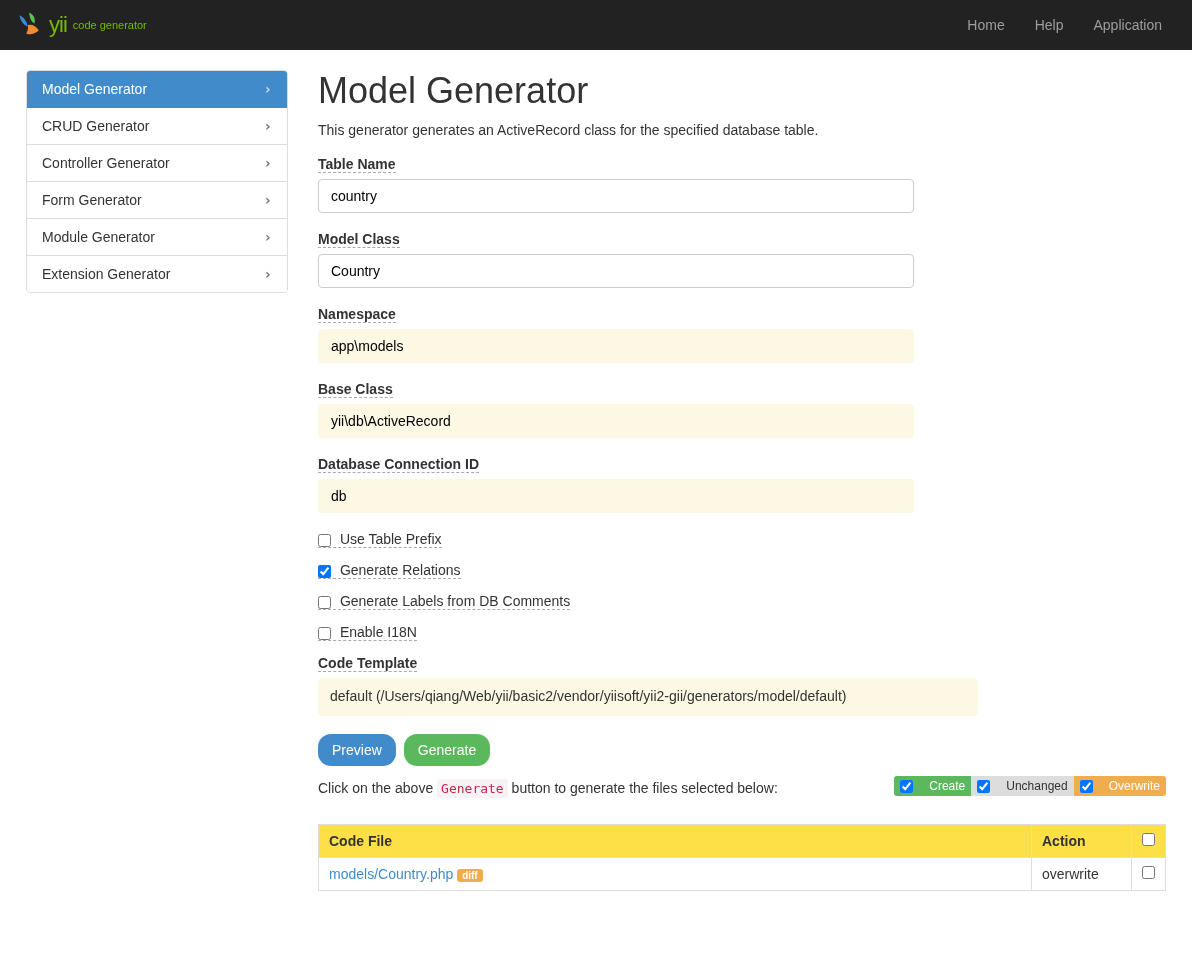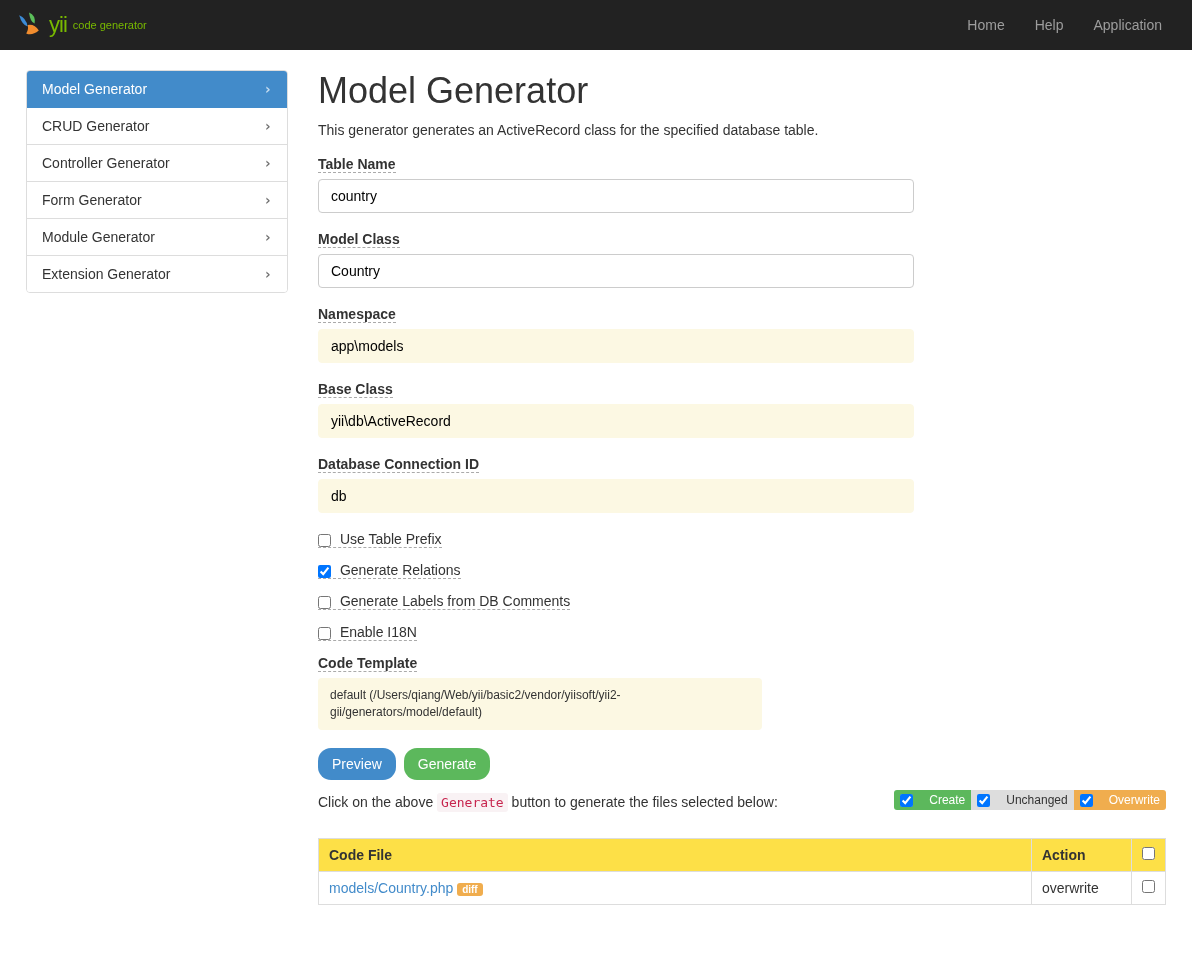--- a/index.html
+++ b/index.html
@@ -17,21 +17,21 @@
 .list-item:last-child { border-bottom: none; }
 .list-item.active { background: #428bca; color: #fff; border-color: #428bca; }
 .chevron { font-family: monospace; font-weight: bold; opacity: 0.7; }
 .main { flex: 1; max-width: 850px; }
 h1 { font-size: 36px; font-weight: 500; margin-bottom: 10px; }
 .subtitle { color: #333; margin-bottom: 18px; }
 .form-group { margin-bottom: 18px; }
 .form-label { font-weight: 700; font-size: 14px; border-bottom: 1px dashed #aaa; display: inline-block; margin-bottom: 6px; }
 .form-control { width: 596px; padding: 8px 12px; border: 1px solid #ccc; border-radius: 4px; font-size: 14px; background: #fff; }
 .form-control.yellow { background: #fcf8e3; border-color: #fcf8e3; }
-.form-control-wide { width: 444px; padding: 9px 12px; border-radius: 4px; font-size: 12px; background: #fcf8e3; line-height: 1.4; }
+.form-control-wide { width: 660px; padding: 9px 12px; border-radius: 4px; font-size: 14px; background: #fcf8e3; line-height: 1.4; }
 .checkbox-row { margin-bottom: 14px; }
 .checkbox-row label { border-bottom: 1px dashed #aaa; cursor: pointer; display: inline-block; }
 .checkbox-row input { margin-right: 5px; vertical-align: middle; }
 .btn { display: inline-block; padding: 8px 14px; border-radius: 13px; border: none; font-size: 14px; cursor: pointer; color: #fff; }
 .btn-primary { background: #428bca; }
 .btn-success { background: #5cb85c; }
 .btn-row { display: flex; gap: 8px; margin-bottom: 14px; }
 .hint { margin-bottom: 8px; }
 .code-inline { background: #f9f2f4; color: #c7254e; font-family: Menlo, Monaco, Consolas, monospace; font-size: 13px; padding: 2px 4px; border-radius: 3px; }
 .legend-bar { display: flex; justify-content: flex-end; margin-bottom: 0; position: relative; top: -28px; float: right; }

